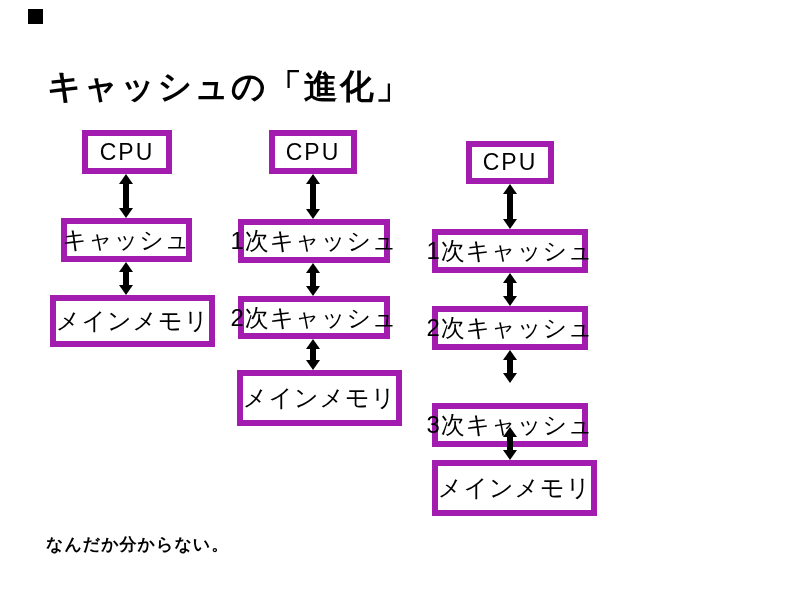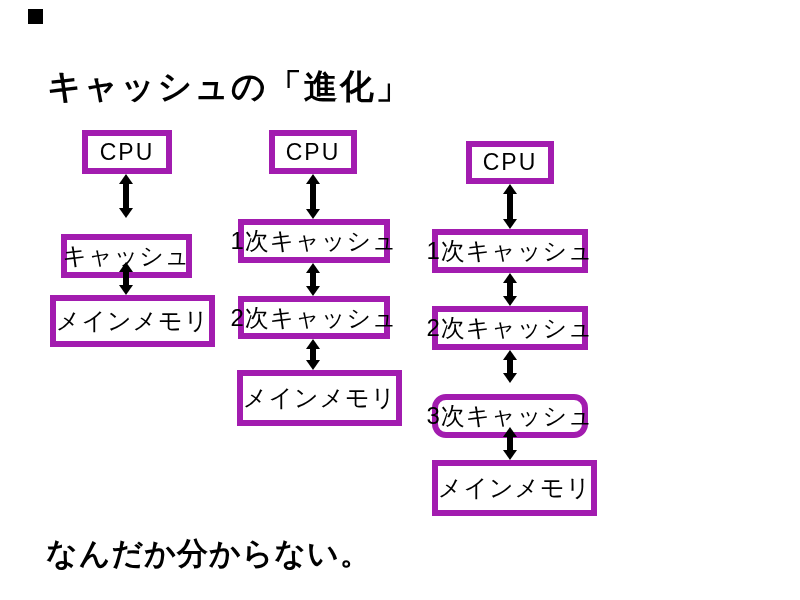--- a/index.html
+++ b/index.html
@@ -28,21 +28,21 @@
     margin: 0;
     font-size: 34px;
     font-weight: bold;
     letter-spacing: 2px;
     white-space: nowrap;
   }
   .footer {
     position: absolute;
     left: 46px; top: 533px;
     margin: 0;
-    font-size: 31px;
+    font-size: 17px;
     font-weight: bold;
     letter-spacing: 1px;
     white-space: nowrap;
   }
   .box {
     position: absolute;
     box-sizing: border-box;
     border: 6px solid #a21caf;
     background: #ffffff;
     display: flex;
@@ -88,21 +88,21 @@
   <h1 class="title">キャッシュの「進化」</h1>
 
   <div>
 
     <div class="box cpu" style="left:82px; top:130px; width:90px; height:44px;">CPU</div>
     <div class="v-arrow" style="left:119px; top:174px; height:44px;">
       <span class="head-top"></span>
       <span class="shaft"></span>
       <span class="head-bottom"></span>
     </div>
-    <div class="box" style="left:61px; top:218px; width:131px; height:44px;margin-top:16px;">キャッシュ</div>
+    <div class="box" style="left:61px; top:218px; width:131px; height:44px;">キャッシュ</div>
     <div class="v-arrow" style="left:119px; top:262px; height:33px;">
       <span class="head-top"></span>
       <span class="shaft"></span>
       <span class="head-bottom"></span>
     </div>
     <div class="box" style="left:50px; top:295px; width:165px; height:52px;">メインメモリ</div>
 
     <div class="box cpu" style="left:269px; top:130px; width:88px; height:44px;">CPU</div>
     <div class="v-arrow" style="left:306px; top:174px; height:45px;">
       <span class="head-top"></span>
@@ -134,21 +134,21 @@
       <span class="head-top"></span>
       <span class="shaft"></span>
       <span class="head-bottom"></span>
     </div>
     <div class="box" style="left:432px; top:306px; width:156px; height:44px;">2次キャッシュ</div>
     <div class="v-arrow" style="left:503px; top:350px; height:33px;">
       <span class="head-top"></span>
       <span class="shaft"></span>
       <span class="head-bottom"></span>
     </div>
-    <div class="box" style="left:432px; top:394px; width:156px; height:44px;border-radius:14px;">3次キャッシュ</div>
+    <div class="box" style="left:432px; top:403px; width:156px; height:44px;">3次キャッシュ</div>
     <div class="v-arrow" style="left:503px; top:427px; height:33px;">
       <span class="head-top"></span>
       <span class="shaft"></span>
       <span class="head-bottom"></span>
     </div>
     <div class="box" style="left:432px; top:460px; width:165px; height:56px;">メインメモリ</div>
 
   </div>
 
   <p class="footer">なんだか分からない。</p>

